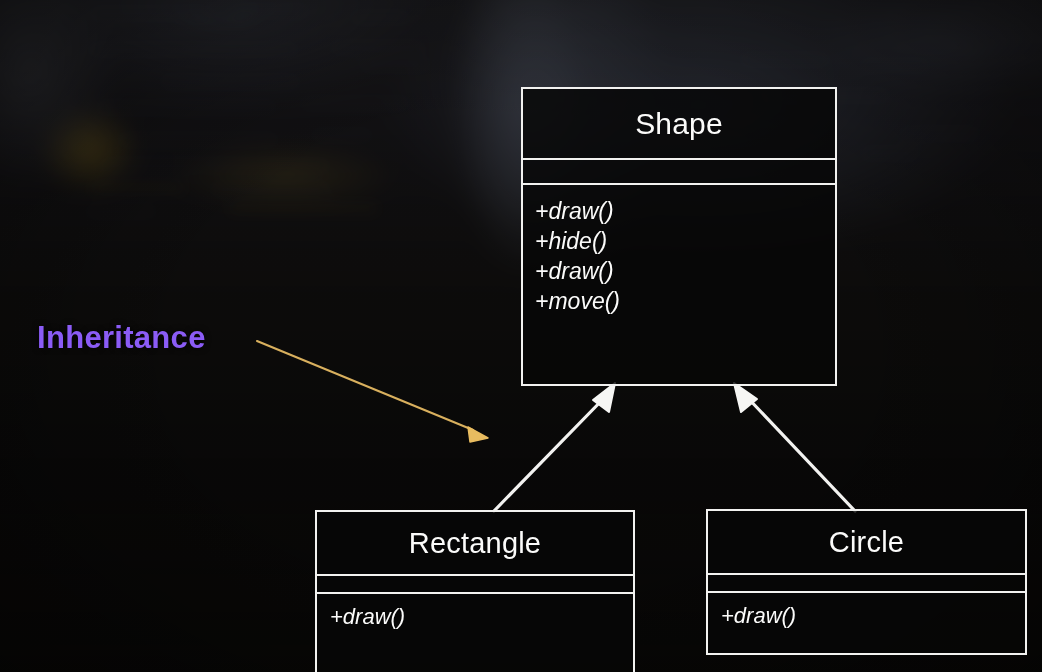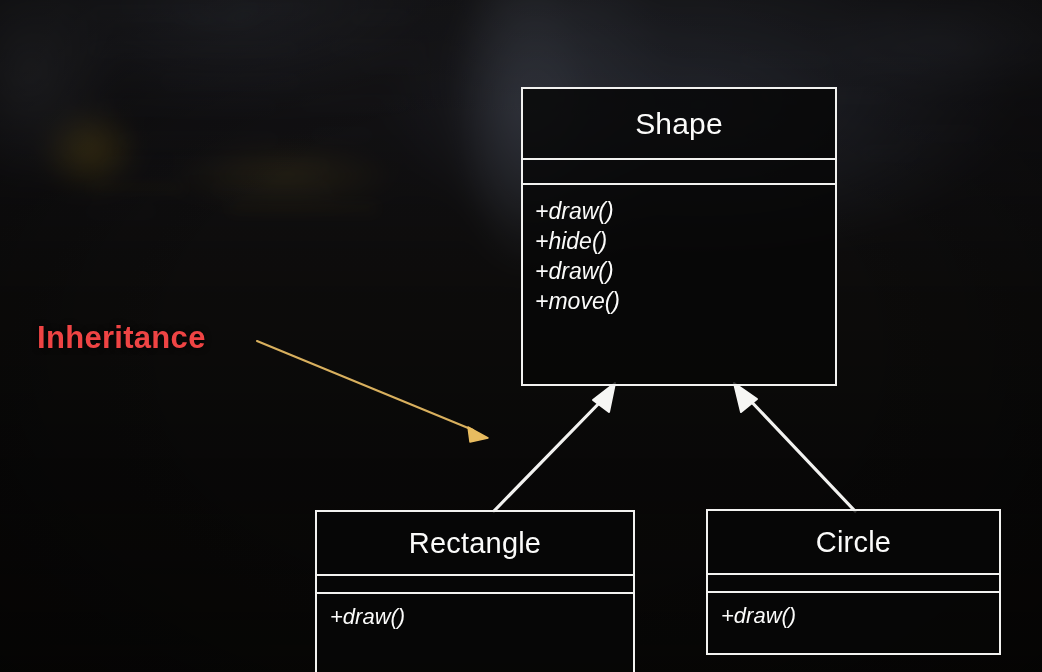--- a/index.html
+++ b/index.html
@@ -104,41 +104,41 @@
   
   #class-rectangle {
     left: 315px; top: 510px; width: 320px; height: 182px;
   }
   #class-rectangle .uml-name { height: 64px; font-size: 29px; }
   #class-rectangle .uml-attrs { height: 18px; }
   #class-rectangle .uml-ops { font-size: 22px; padding-top: 9px; padding-left: 13px; }
 
   
   #class-circle {
-    left: 706px; top: 509px; width: 295px; height: 146px;
+    left: 706px; top: 509px; width: 321px; height: 146px;
   }
   #class-circle .uml-name { height: 64px; font-size: 29px; }
   #class-circle .uml-attrs { height: 18px; }
   #class-circle .uml-ops { font-size: 22px; padding-top: 9px; padding-left: 13px; }
 
   
   #connectors {
     position: absolute;
     inset: 0;
     pointer-events: none;
   }
 
   
   #annotation-inheritance {
     position: absolute;
     left: 37px;
     top: 320px;
     font-size: 31px;
     font-weight: bold;
-    color: #ef4444;
+    color: #8b5cf6;
     letter-spacing: 0.3px;
     text-shadow: 0 0 6px rgba(0,0,0,0.8);
   }
 </style>
 </head>
 <body>
 
 <div id="stage">
 
   <div id="bg-layer"></div>

